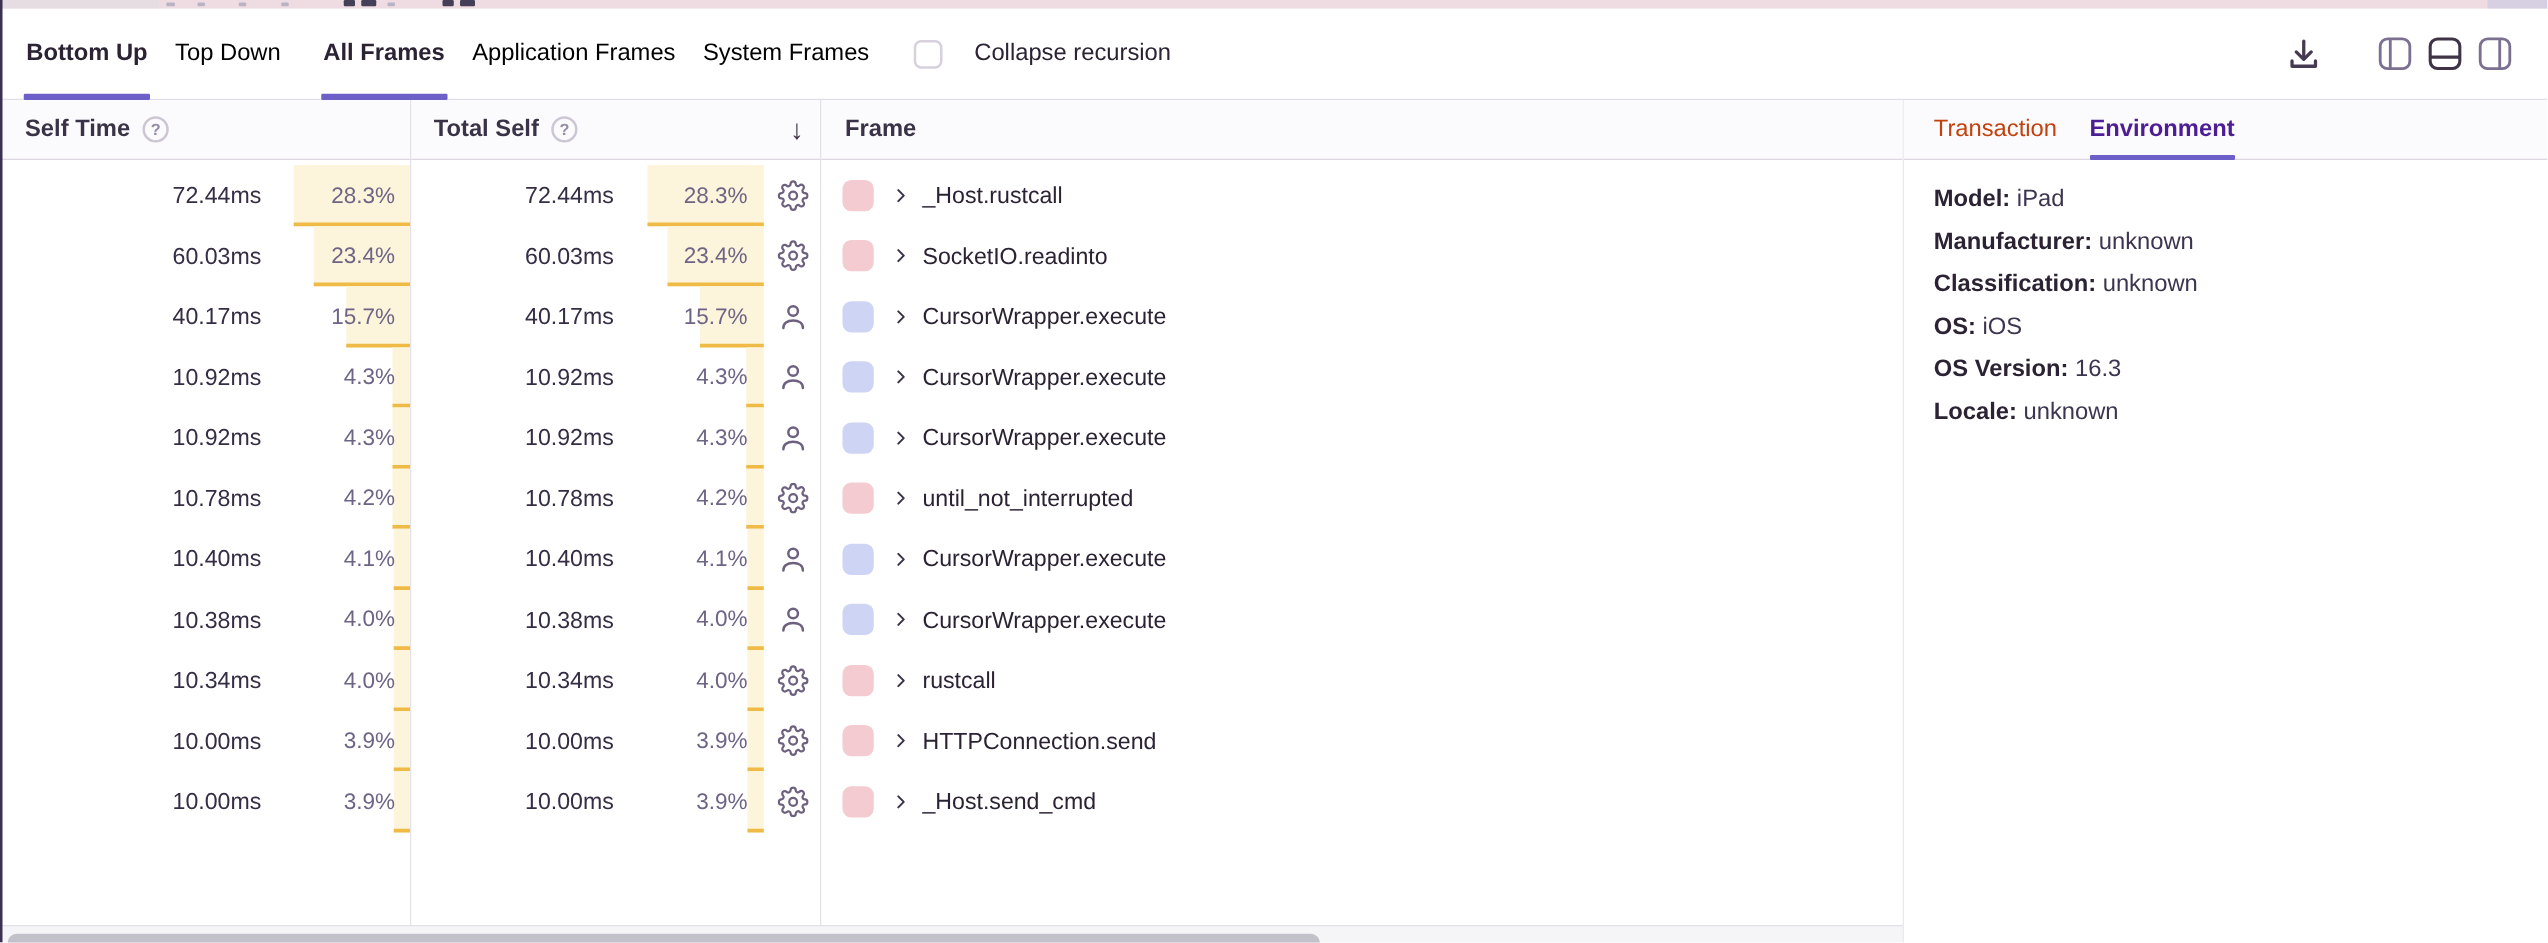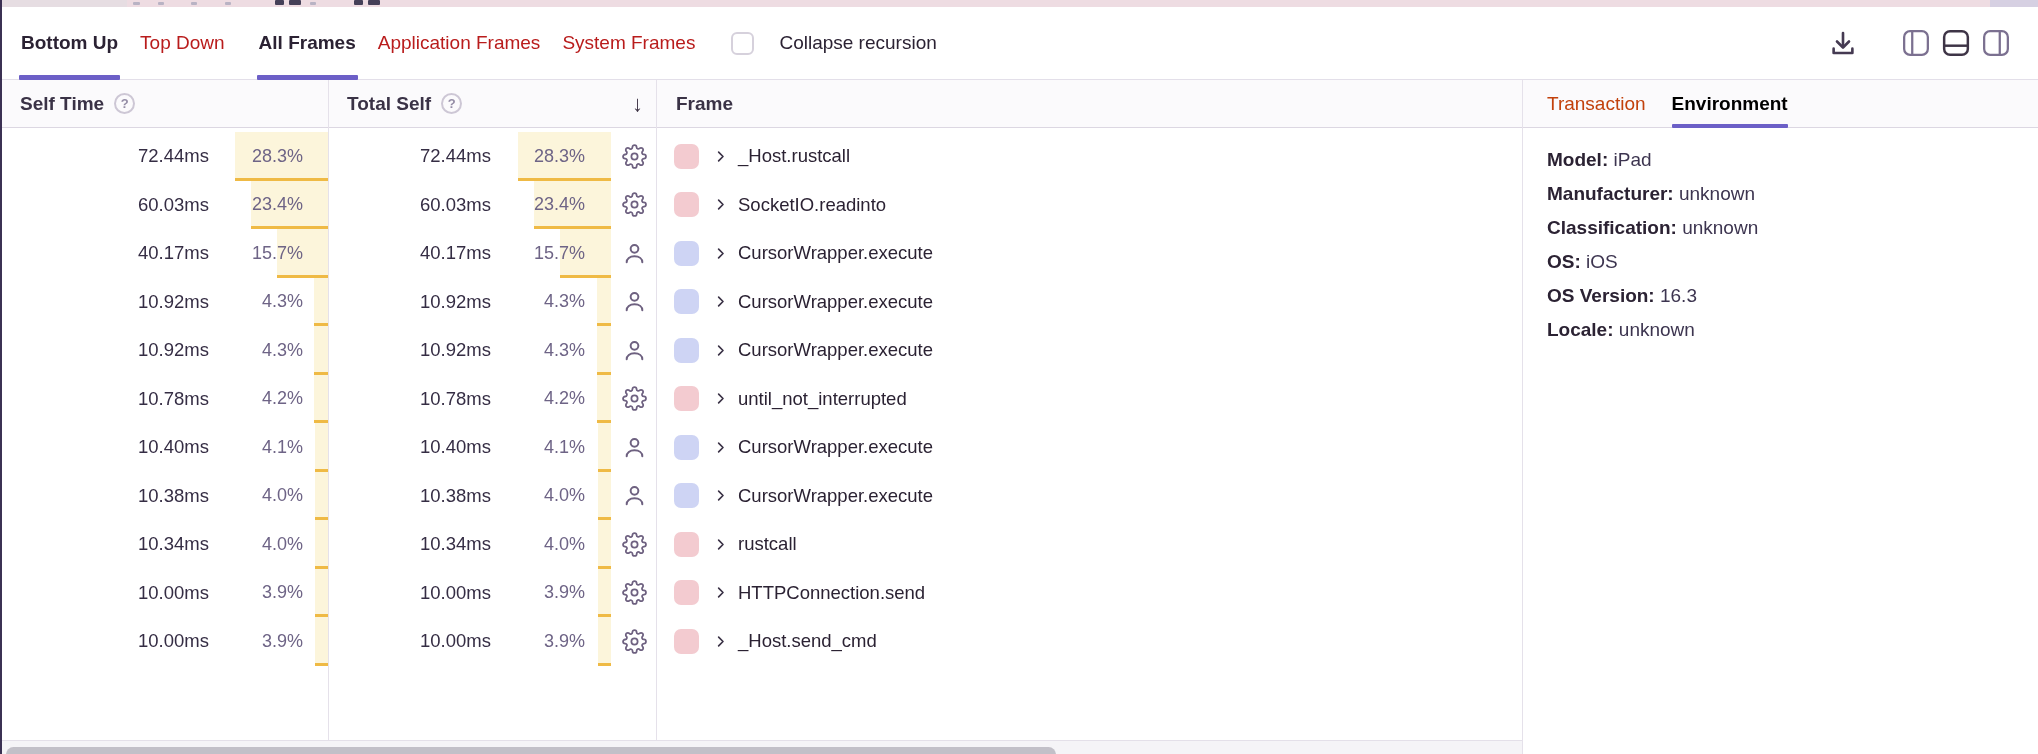--- a/index.html
+++ b/index.html
@@ -12,21 +12,21 @@
   .minimap-strip { position:relative; height:7px; background:#eedce2; }
   .strip-left  { position:absolute; left:0;  top:0; width:127px; height:7px; background:#e6dde2; }
   .strip-right { position:absolute; right:0; top:0; width:48px;  height:7px; background:#d6d0e2; }
   .strip-mark  { position:absolute; top:0; height:5px; background:#454058; border-radius:1px; }
   .strip-dash  { position:absolute; top:2px; height:3px; background:#b9b3c4; border-radius:1px; }
 
   
   .toolbar { position:relative; height:73px; display:flex; align-items:center;
              padding-left:21px; border-bottom:1px solid #e3dfe9; background:#fff; }
   .tab { position:relative; height:100%; display:flex; align-items:center;
-         font-size:19px; color:#b91c1c; margin-right:22px; cursor:default; white-space:nowrap; }
+         font-size:19px; color:#000000; margin-right:22px; cursor:default; white-space:nowrap; }
   .tab.active { font-weight:700; color:#2b2233; }
   .tab.active::after { content:""; position:absolute; left:-2px; right:-2px; bottom:-1px;
                        height:5px; background:#6c5fc7; border-radius:1px; }
   .tab.group-start { margin-left:12px; }
   .checkbox-wrap { display:flex; align-items:center; margin-left:14px; }
   .checkbox { width:23px; height:23px; border:2px solid #d6d1dc; border-radius:6px; background:#fff; }
   .checkbox-label { margin-left:25px; font-size:19px; color:#2b2233; white-space:nowrap; }
   .toolbar-icons { margin-left:auto; display:flex; align-items:center; margin-right:28px; }
   .tbtn { display:flex; align-items:center; justify-content:center; }
   .tbtn.download { margin-right:44px; color:#453a52; }
@@ -56,42 +56,42 @@
   .cell { display:flex; align-items:center; height:100%; }
   .cell-self  { width:329px; }
   .cell-total { width:328px; }
   .cell-frame { flex:1; padding-left:17px; }
   .time { flex:1; text-align:right; color:#352d44; font-size:18.5px; padding-right:16px; }
   .pct-box { position:relative; width:104px; height:100%; display:flex;
              align-items:center; justify-content:flex-end; }
   .pct-fill { position:absolute; right:0; top:0; bottom:0; background:#fcf5db;
               border-bottom:3px solid #efba45; }
   .cell-self .pct-fill { right:1px; }
-  .pct-text { position:relative; color:#6e6486; font-size:18px; padding-right:26px; }
+  .pct-text { position:relative; color:#6e6486; font-size:18px; padding-right:13px; }
   .icon-box { width:46px; display:flex; align-items:center; justify-content:center; color:#6e6180; }
   .icon-box svg { display:none; }
   .icon-box.gear svg.gear { display:block; }
   .icon-box.user svg.user { display:block; }
   .swatch { width:25px; height:25px; border-radius:7px; flex:0 0 auto; }
   .swatch.pink { background:#f3cbd0; }
   .swatch.blue { background:#ced4f4; }
   .chev { margin:0 10px 0 14px; color:#3a3246; flex:0 0 auto; }
   .frame-name { color:#2b2233; font-size:18.5px; white-space:nowrap; }
 
   .hscrollbar { position:absolute; left:0; bottom:0; width:1522px; height:30px;
                 background:#f5f4f7; border-top:1px solid #e4e0e9; border-bottom:3px solid #d8d4df; }
   .hthumb { position:absolute; left:6px; top:6px; width:1050px; height:15px;
             border-radius:8px; background:#c2c0c8; }
 
   
   .details-pane { flex:1; border-left:1px solid #e5e1ea; background:#fff; }
   .details-tabs { height:48px; background:#fbfafc; border-bottom:1px solid #dcd7e2;
                   display:flex; align-items:center; padding-left:24px; gap:26px; font-size:19px; }
   .dtab { position:relative; height:100%; display:flex; align-items:center; color:#c2410c; }
-  .dtab.active { font-weight:700; color:#000000;text-align:right; }
+  .dtab.active { font-weight:700; color:#4c1d95;text-align:right; }
   .dtab.active::after { content:""; position:absolute; left:0; right:0; bottom:-1px;
                         height:4px; background:#6c5fc7; border-radius:1px; }
   .details-body { padding:15px 20px 0 24px; font-size:19px; line-height:34px; }
   .env-label { font-weight:700; color:#2b2233; }
   .env-value { color:#3d3550; }
 </style>
 </head>
 <body>
 
 <div class="app">

